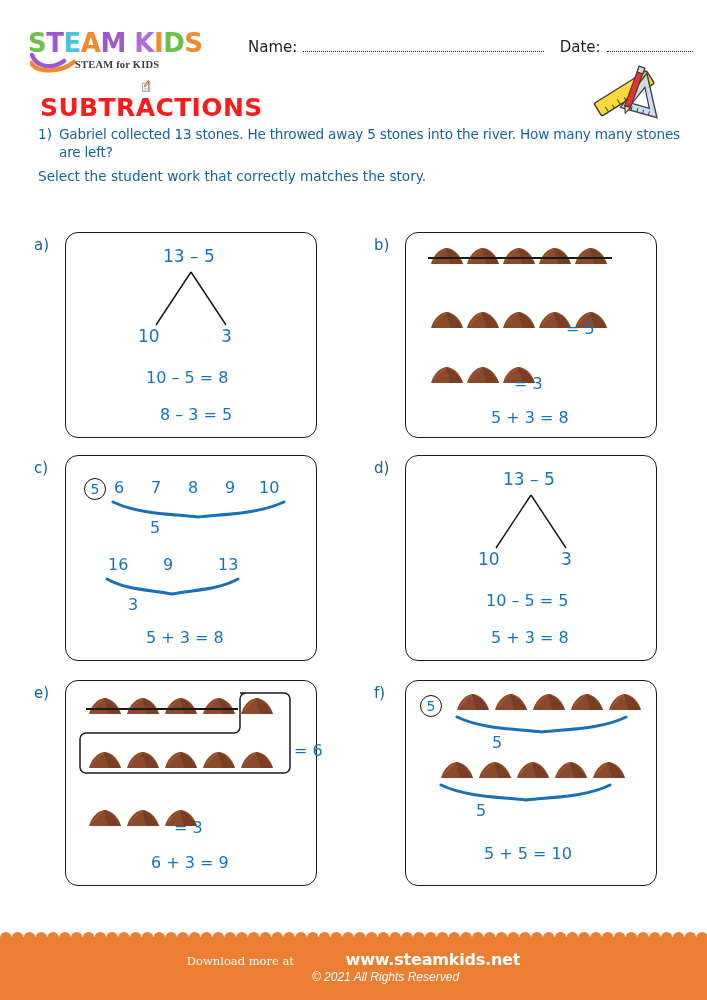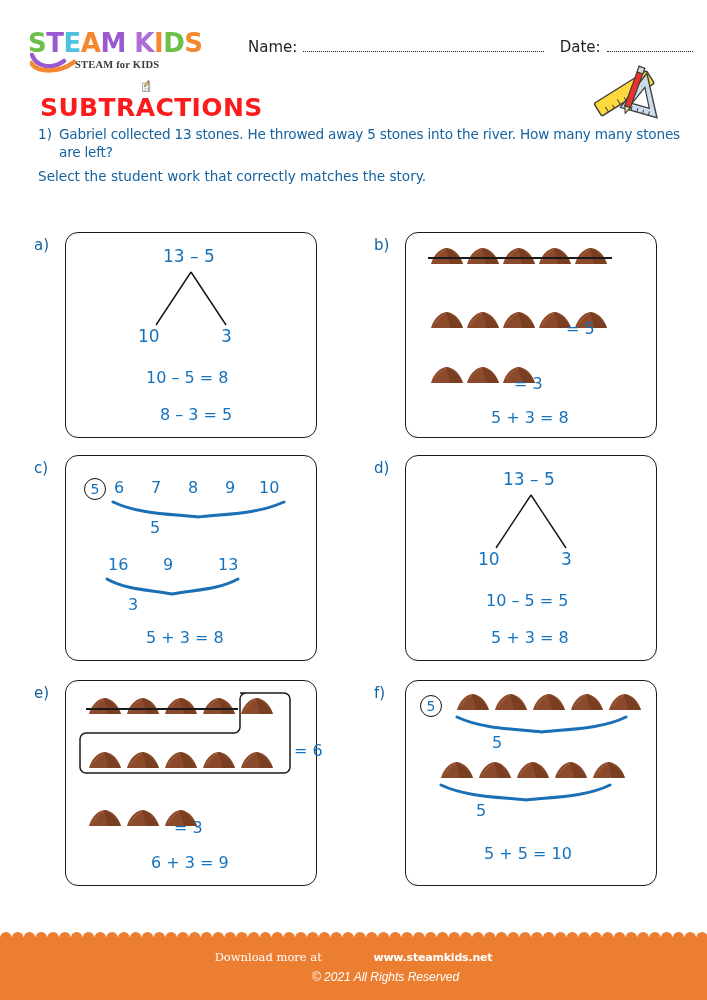--- a/index.html
+++ b/index.html
@@ -206,21 +206,21 @@
     position: absolute;
     left: 0; top: 12px;
     width: 707px;
     text-align: center;
     color: #ffffff;
     font-family: "DejaVu Serif", serif;
     font-size: 11.5px;
   }
   #footer-line1 b {
     font-family: "DejaVu Sans", sans-serif;
-    font-size: 11px;
+    font-size: 16px;
     font-weight: bold;
     letter-spacing: -0.2px;
     margin-left: 48px;
   }
   #footer-line2 {
     position: absolute;
     left: 0; top: 32px;
     width: 707px;
     text-align: center;
     color: #ffffff;

